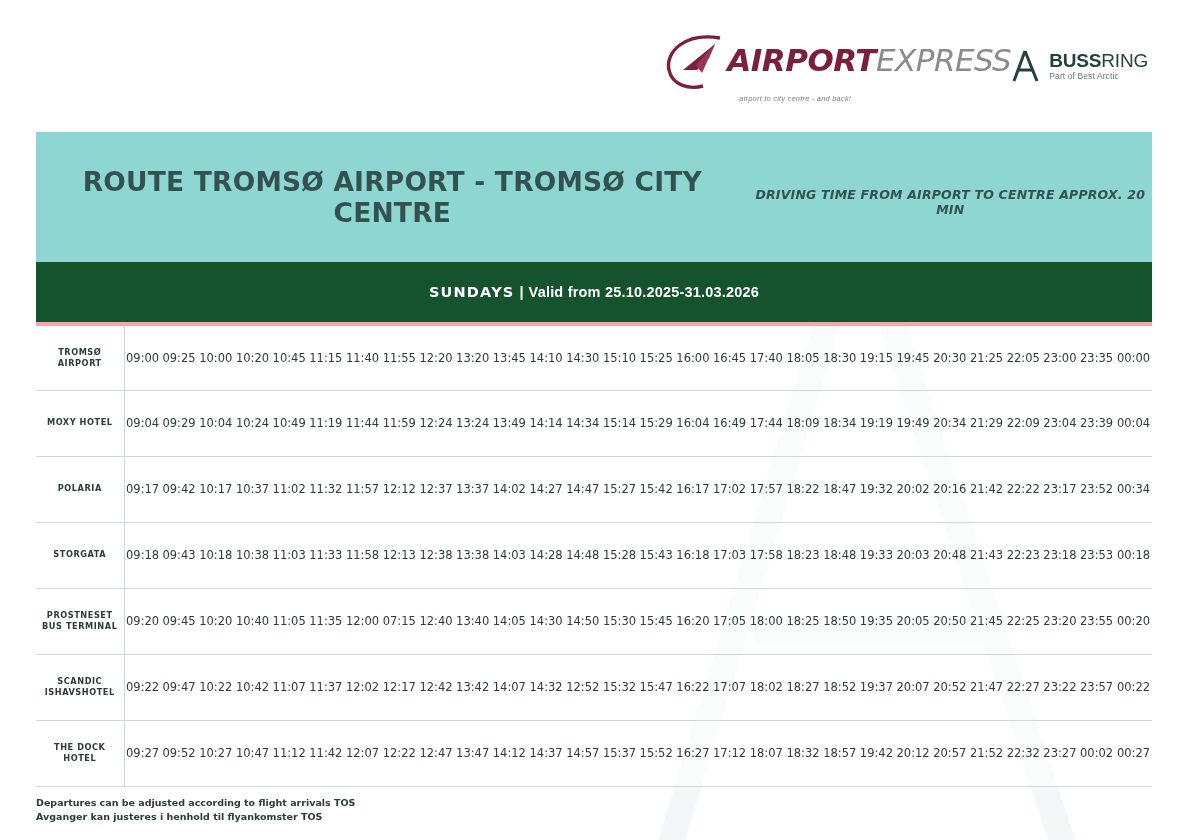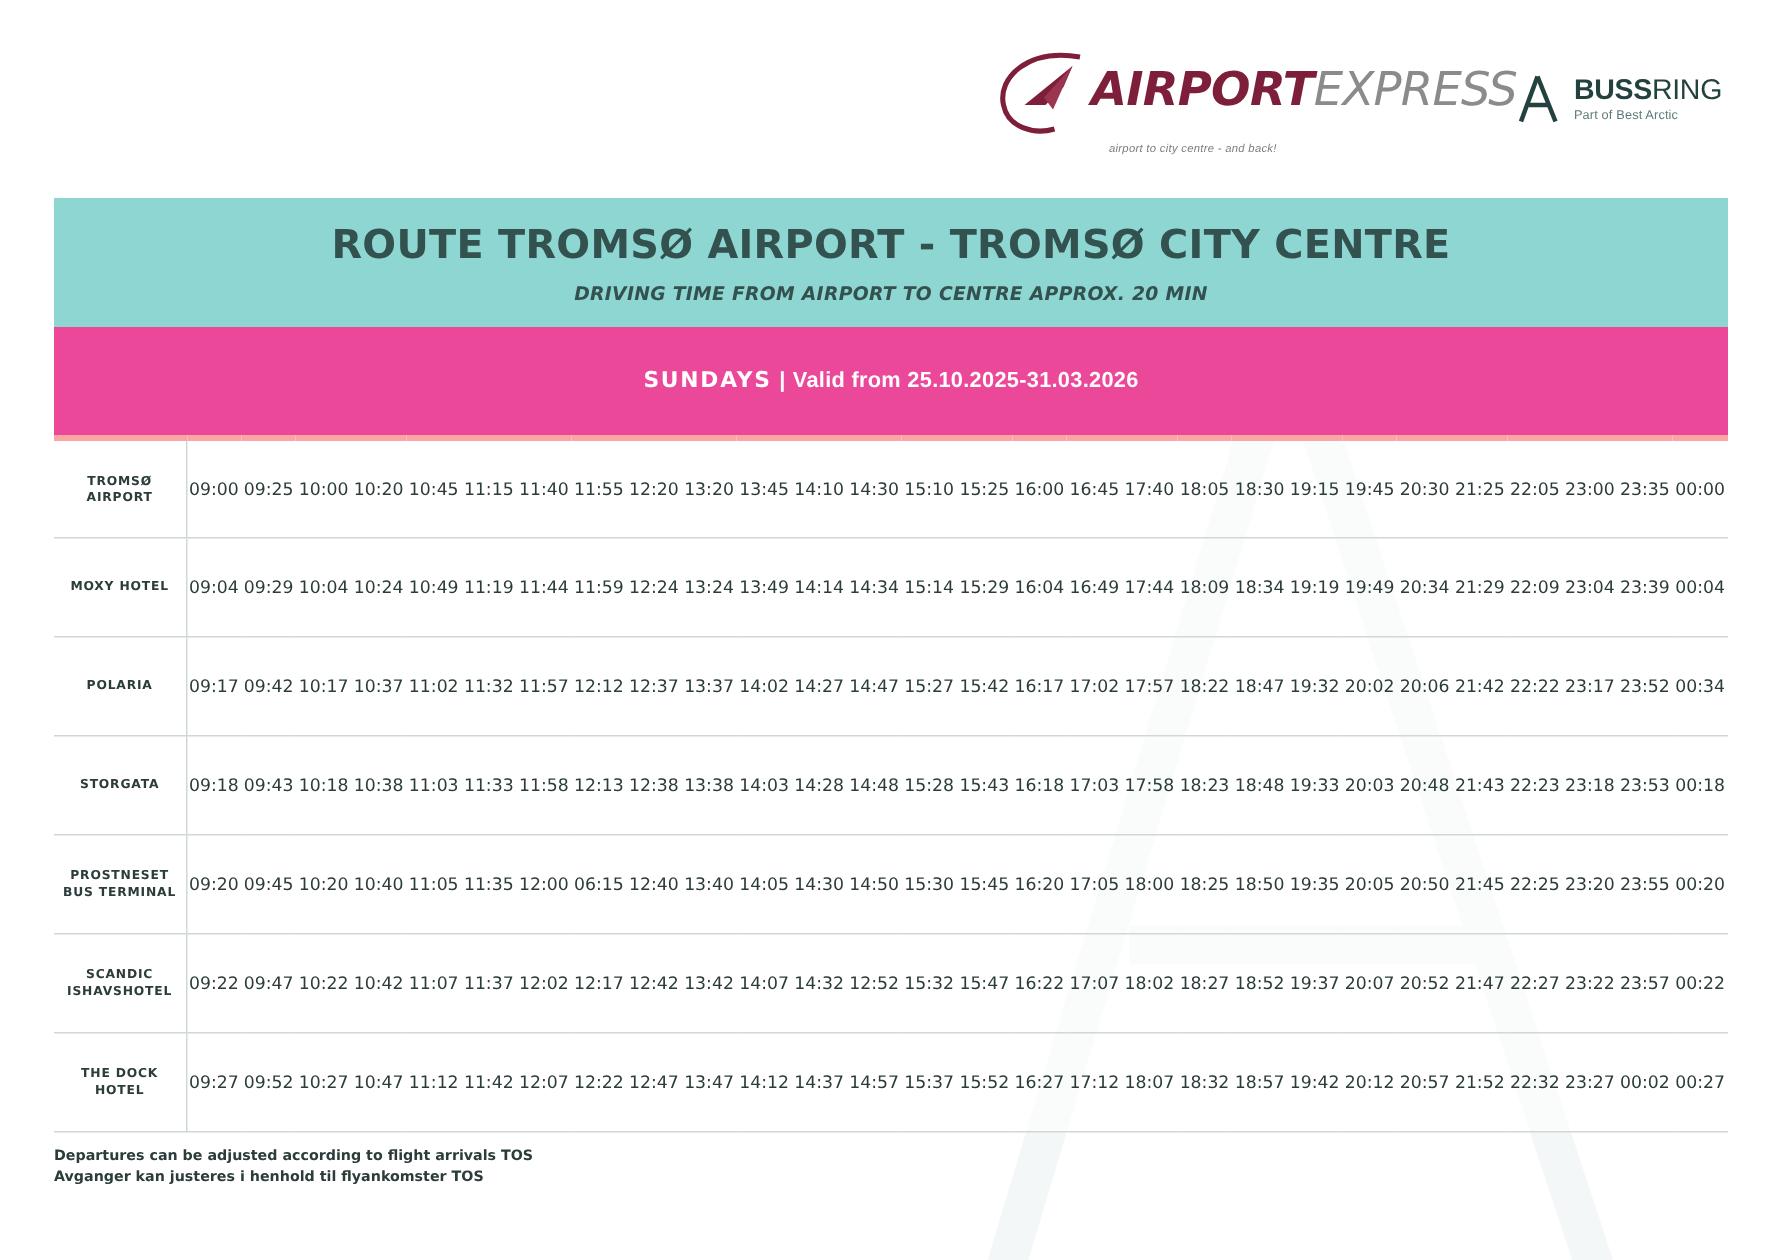--- a/index.html
+++ b/index.html
@@ -71,23 +71,22 @@
   .logo-right { display: flex; align-items: center; gap: 8px; margin-right: 4px; }
   .br-mark { width: 30px; height: 34px; }
   .br-text { line-height: 1.05; }
   .br-text .l1 { font-size: 19px; font-weight: bold; color: #23423f; letter-spacing: -0.2px; }
   .br-text .l1 .thin { font-weight: normal; }
   .br-text .l2 { font-size: 8.5px; color: #5d7b78; letter-spacing: 0.1px; margin-top: 1px; }
 
   
   .title-band {
     background: #8ed6d2;
-    height: 86px;
+    height: 130px;
     display: flex;
-    flex-direction: column;
     align-items: center;
     justify-content: center;
     text-align: center;
   }
   .title-main {
     font-family: "DejaVu Sans", sans-serif;
     font-weight: bold;
     font-size: 26.5px;
     letter-spacing: 0.2px;
     color: #33514e;
@@ -97,22 +96,22 @@
     font-style: italic;
     font-weight: bold;
     font-size: 12.5px;
     color: #33514e;
     margin-top: 9px;
     letter-spacing: 0.2px;
   }
 
   
   .valid-band {
-    background: #ec4899;
-    height: 72px;
+    background: #14532d;
+    height: 60px;
     display: flex;
     align-items: center;
     justify-content: center;
     color: #ffffff;
     font-size: 14.5px;
   }
   .valid-band .days {
     font-family: "DejaVu Sans", sans-serif;
     font-weight: bold;
     letter-spacing: 1.2px;
@@ -294,21 +293,21 @@
           <td>14:47</td>
           <td>15:27</td>
           <td>15:42</td>
           <td>16:17</td>
           <td>17:02</td>
           <td>17:57</td>
           <td>18:22</td>
           <td>18:47</td>
           <td>19:32</td>
           <td>20:02</td>
-          <td>20:06</td>
+          <td>20:16</td>
           <td>21:42</td>
           <td>22:22</td>
           <td>23:17</td>
           <td>23:52</td>
           <td>00:34</td>
         </tr>
         <tr>
           <td class="stop">STORGATA</td>
           <td>09:18</td>
           <td>09:43</td>
@@ -341,21 +340,21 @@
         </tr>
         <tr>
           <td class="stop">PROSTNESET<br>BUS TERMINAL</td>
           <td>09:20</td>
           <td>09:45</td>
           <td>10:20</td>
           <td>10:40</td>
           <td>11:05</td>
           <td>11:35</td>
           <td>12:00</td>
-          <td>06:15</td>
+          <td>07:15</td>
           <td>12:40</td>
           <td>13:40</td>
           <td>14:05</td>
           <td>14:30</td>
           <td>14:50</td>
           <td>15:30</td>
           <td>15:45</td>
           <td>16:20</td>
           <td>17:05</td>
           <td>18:00</td>

